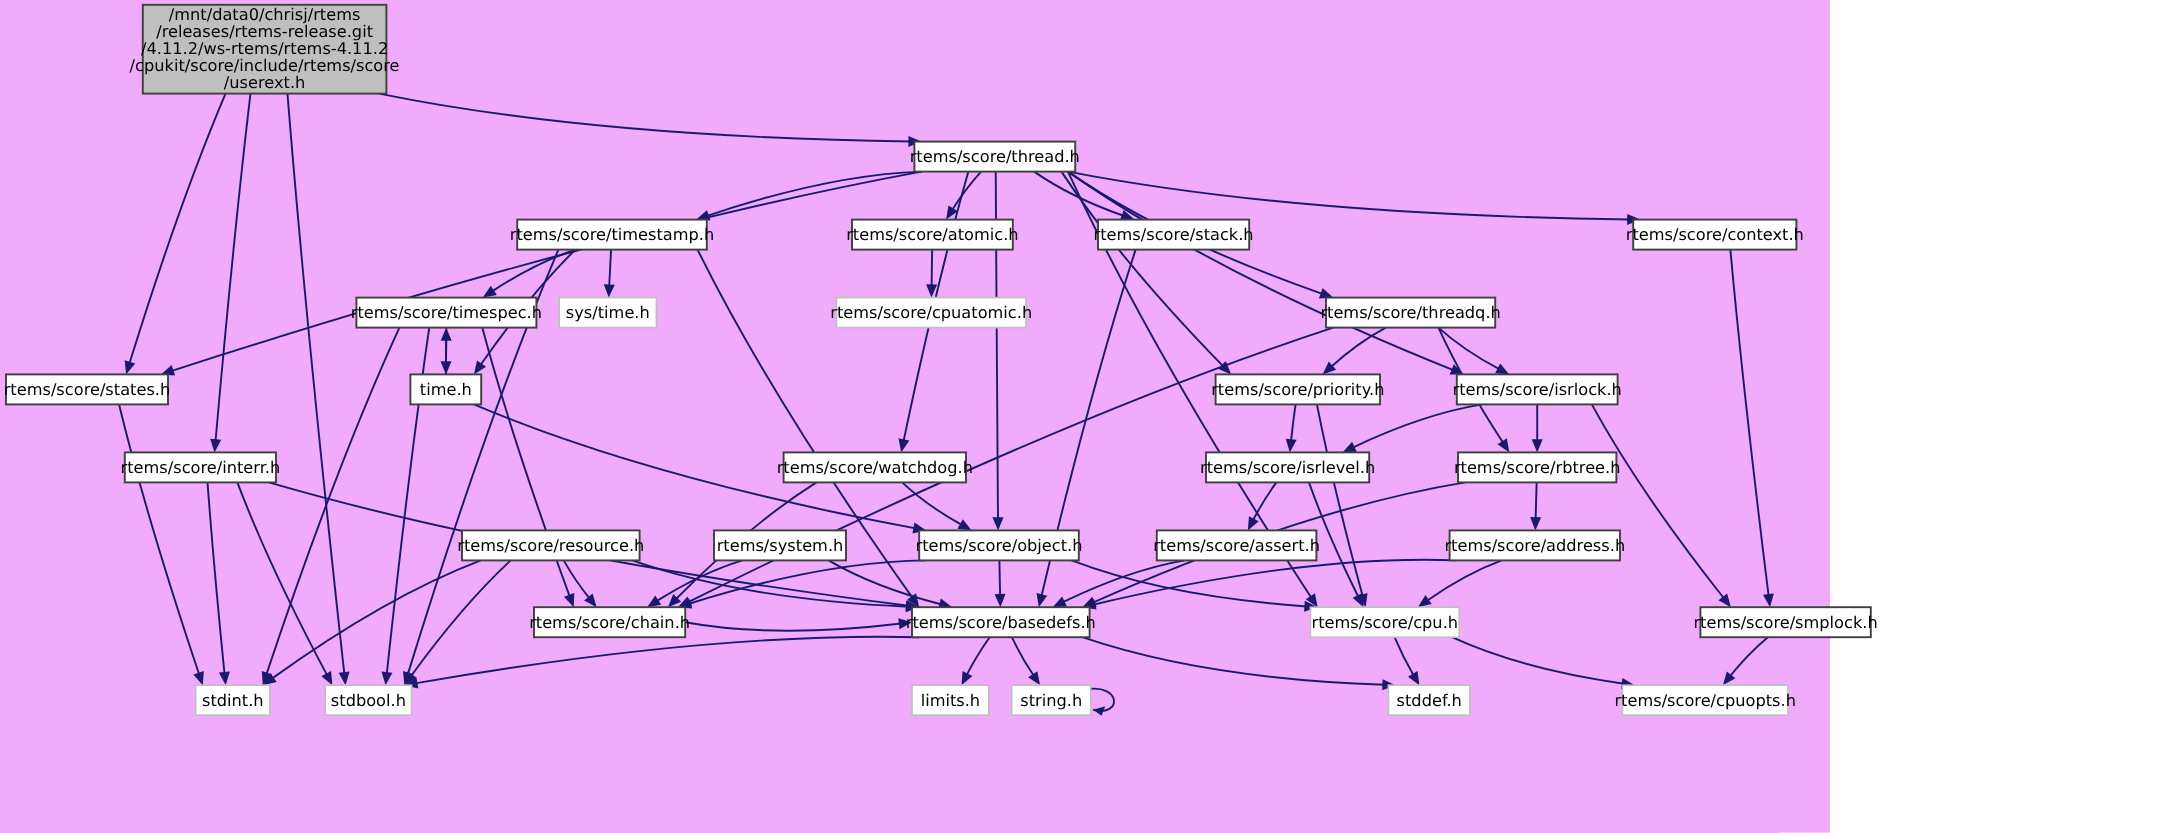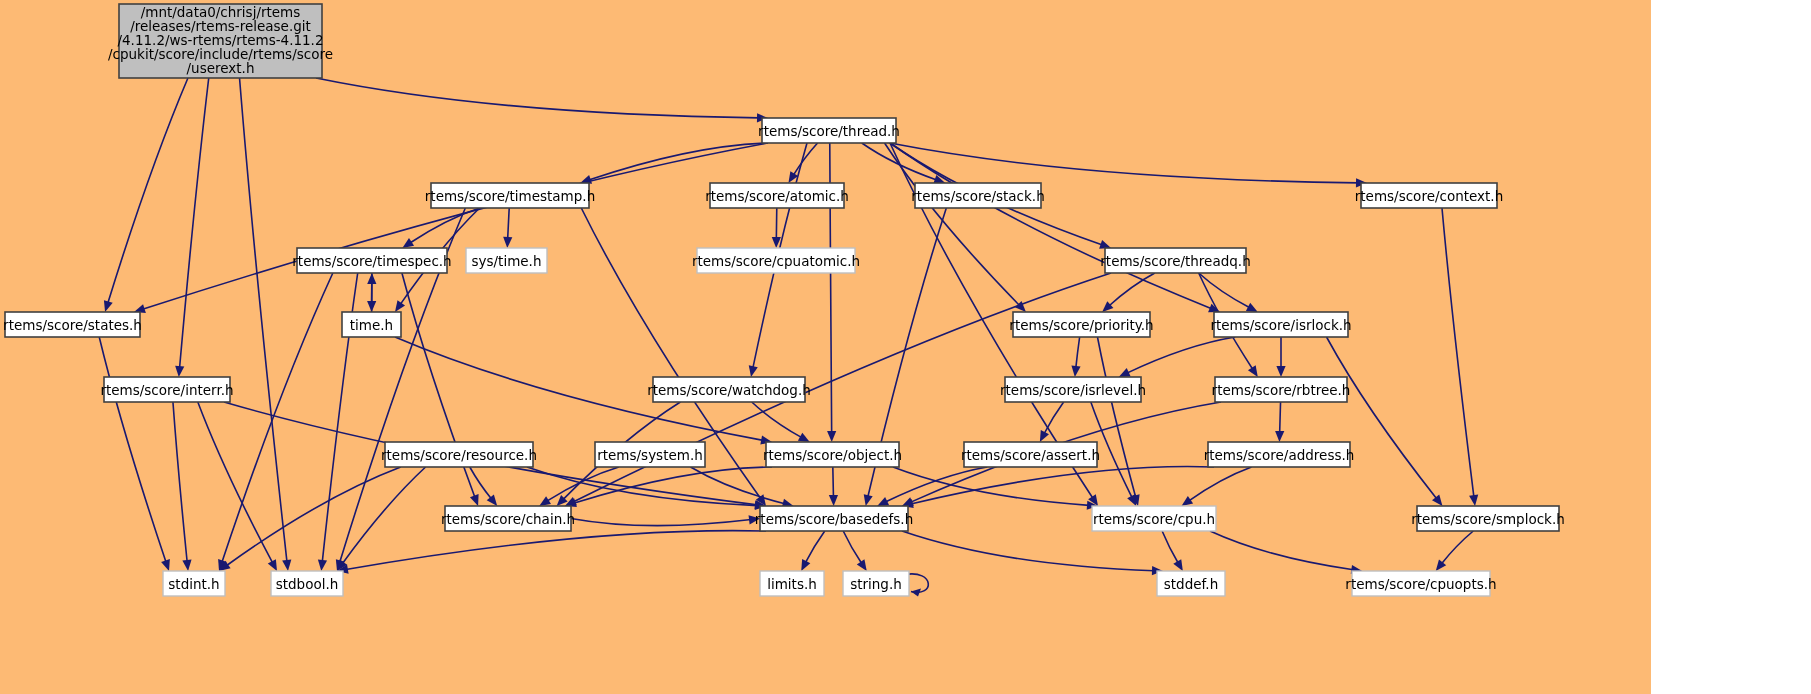--- a/index.html
+++ b/index.html
@@ -1,16 +1,16 @@
 <!DOCTYPE html>
 <html><head>
 <meta charset="utf-8">
 <style>
   html,body{margin:0;padding:0;background:#ffffff;}
-  #canvas-wrap{position:relative;width:1651px;height:694px;background:#fdba74;
+  #canvas-wrap{position:relative;width:1525px;height:694px;background:#f0abfc;
     font-family:"DejaVu Sans","Liberation Sans",sans-serif;}
   svg.graph{position:absolute;left:0;top:0;width:1811px;height:694px;display:block;}
   .edge{fill:none;stroke:#191970;stroke-width:1.6;}
   .arrow{fill:#191970;stroke:none;}
   .nodebox{fill:#ffffff;stroke:#404040;stroke-width:1.6;}
   .nodebox.light{stroke:#bfbfbf;stroke-width:1.4;}
   .nodebox.root{fill:#bfbfbf;stroke:#404040;stroke-width:1.6;}
   .nodelabel{fill:#000000;font-family:"DejaVu Sans","Liberation Sans",sans-serif;
     font-size:13.5px;text-anchor:middle;dominant-baseline:middle;}
   .rootlabel{fill:#000000;font-family:"DejaVu Sans","Liberation Sans",sans-serif;

